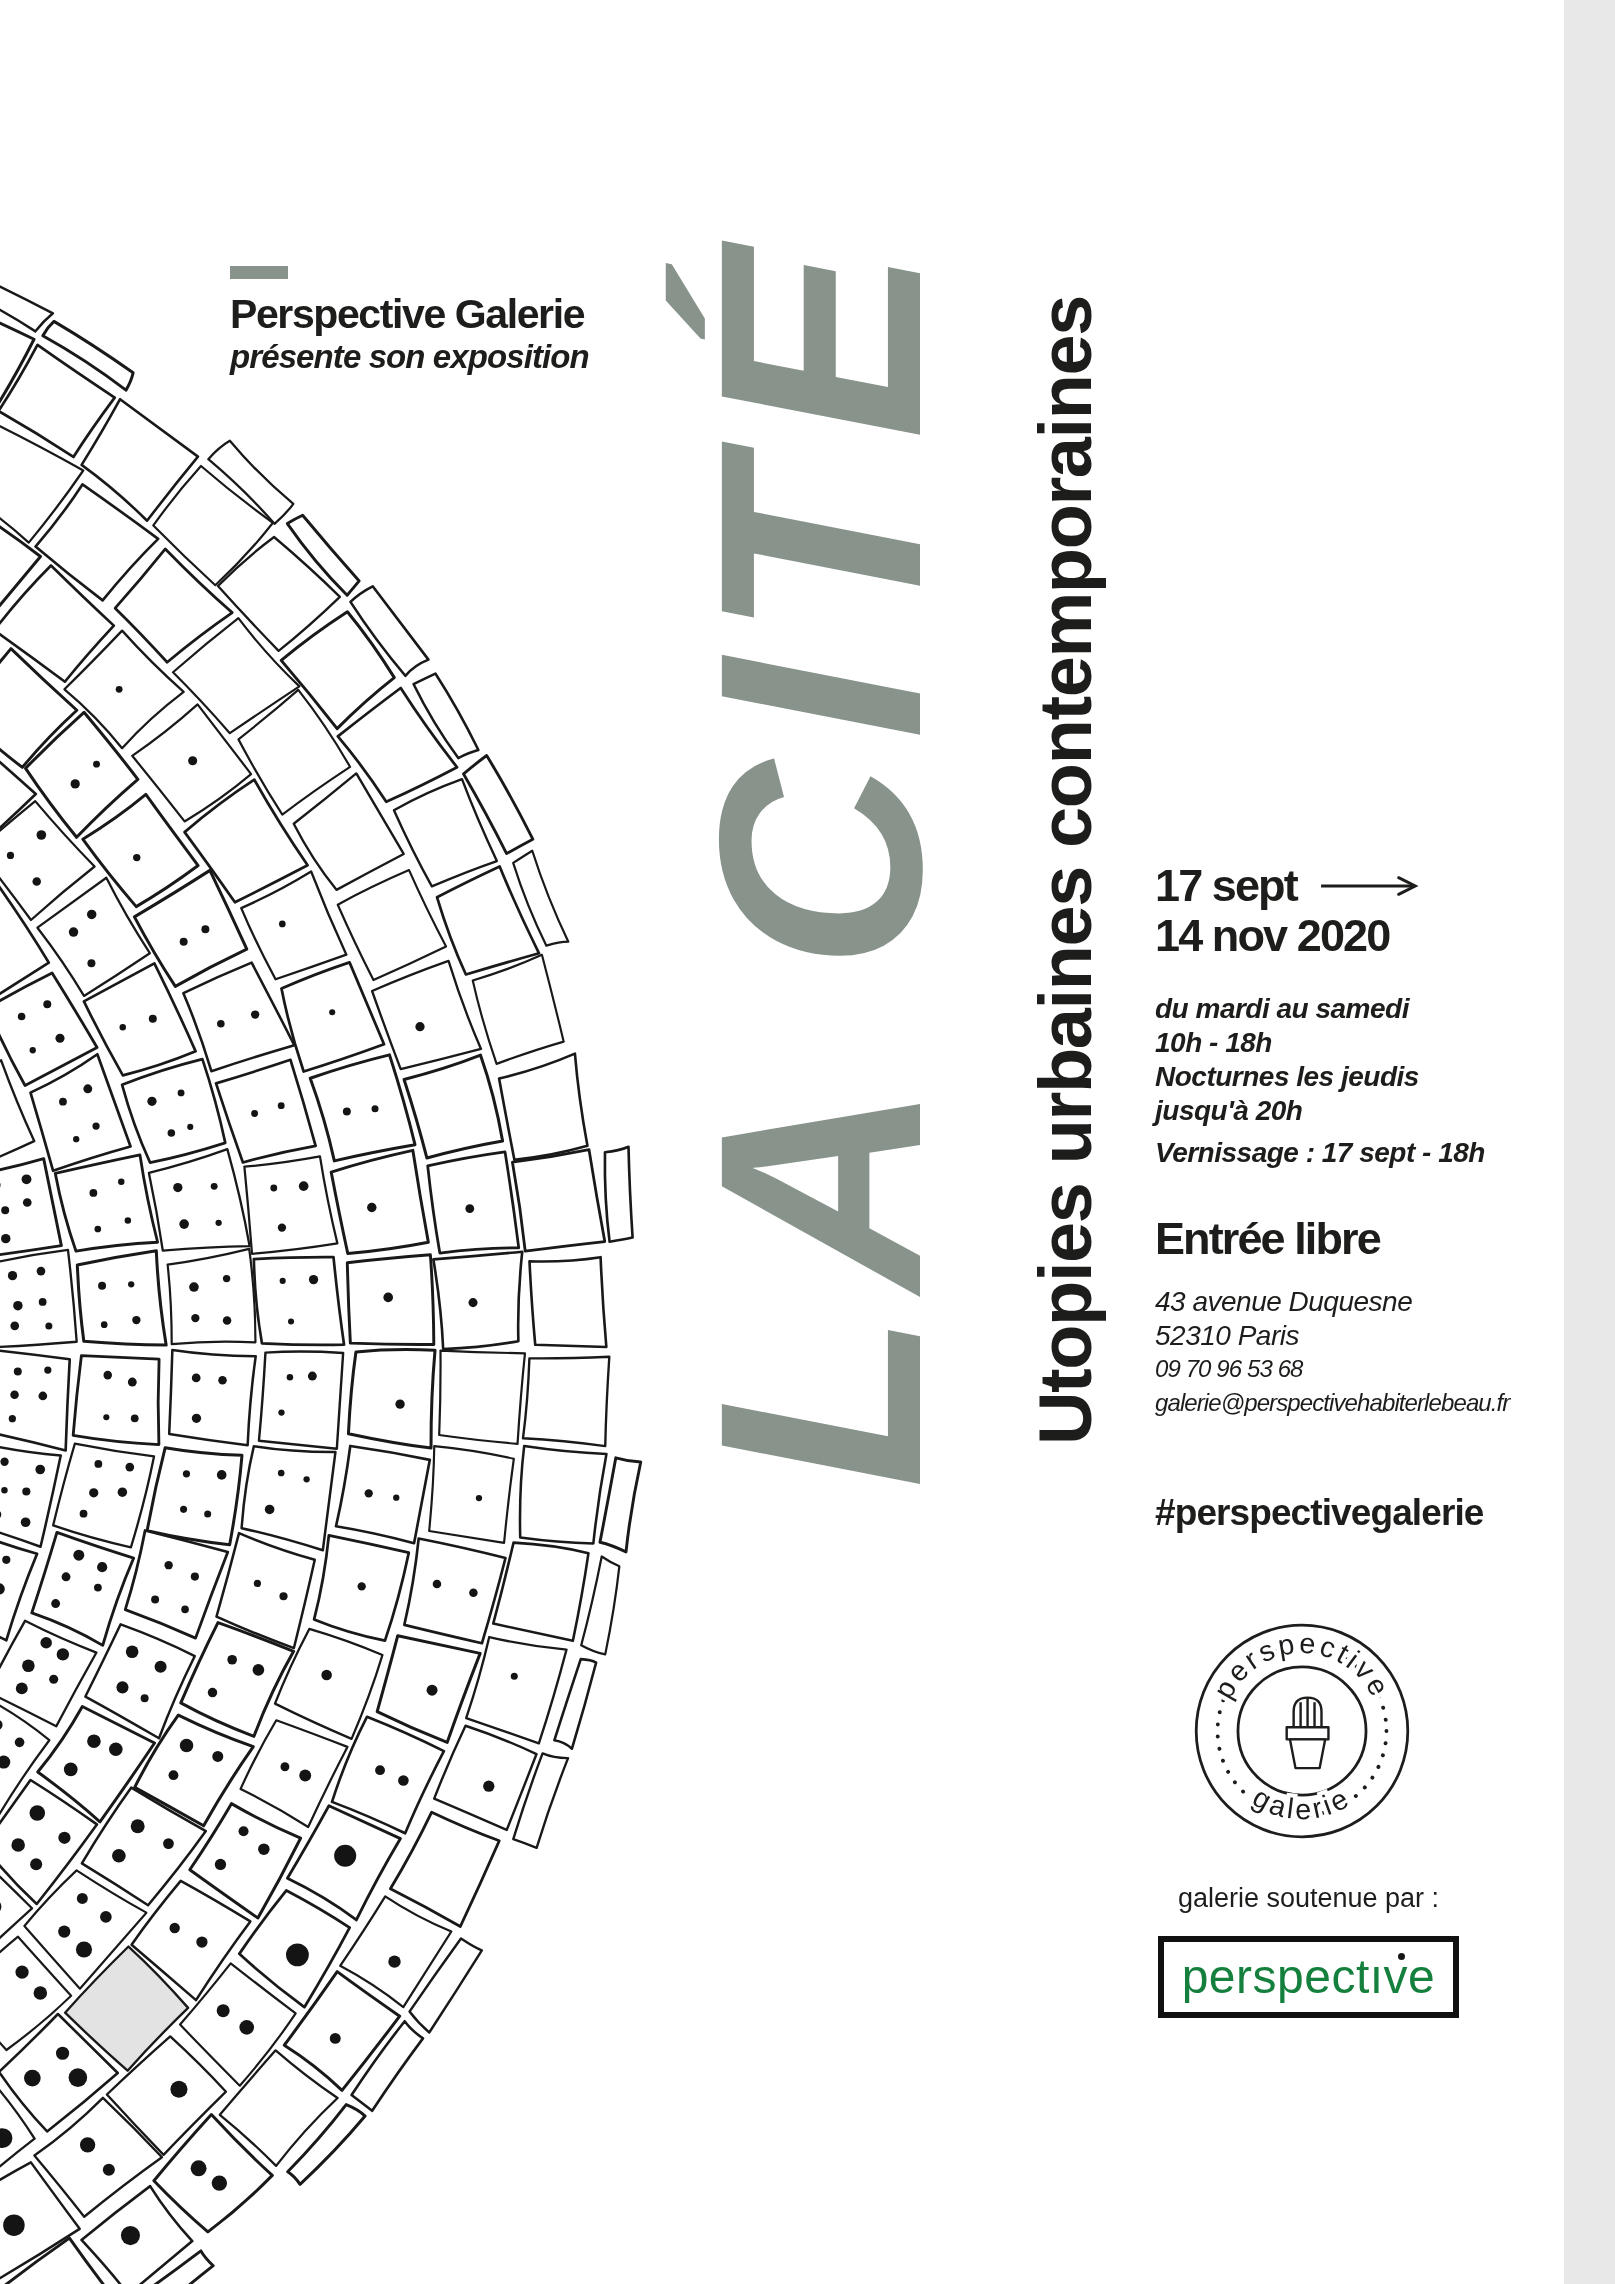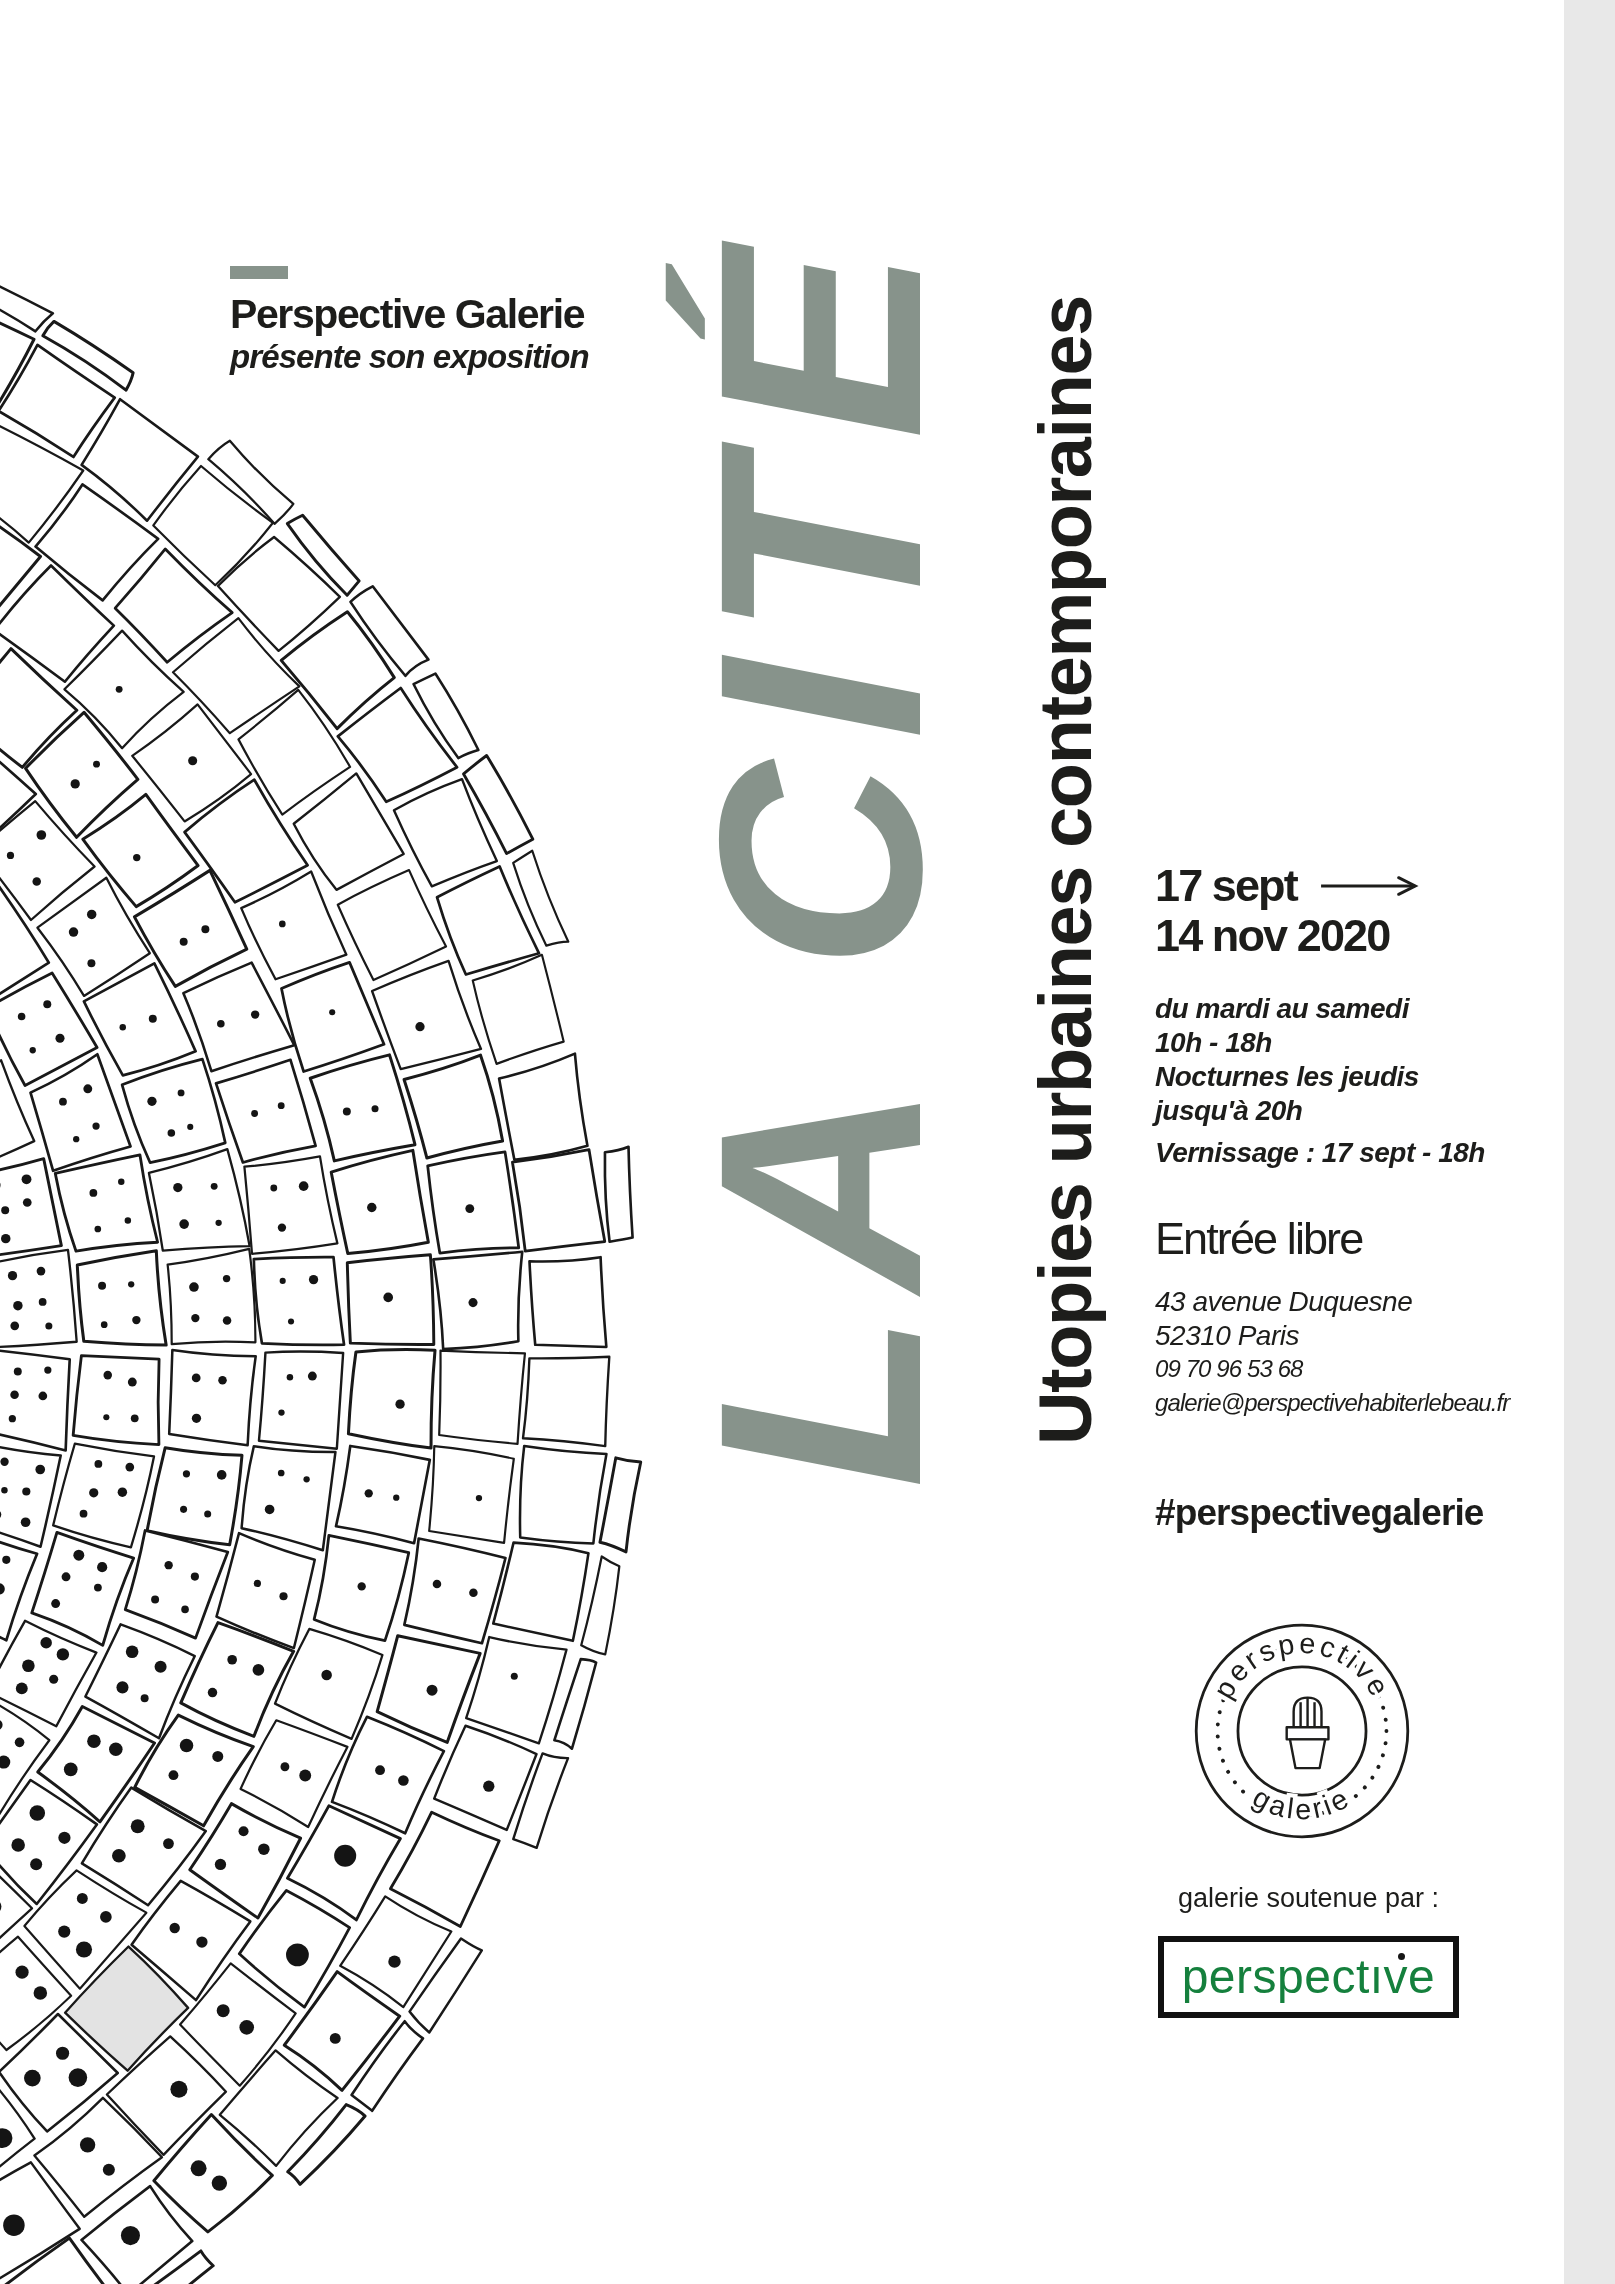--- a/index.html
+++ b/index.html
@@ -39,21 +39,21 @@
     white-space:nowrap;line-height:1;
     font-size:74px;font-weight:700;letter-spacing:-1.4px;color:#1d1d1b;
   }
   
   .info{position:absolute;left:1155px;top:0;width:464px;}
   .dates{position:absolute;left:0;top:861px;font-size:45px;font-weight:700;letter-spacing:-1.9px;line-height:50px;white-space:nowrap;}
   .date-line{display:flex;align-items:center;gap:21px;}
   .arrow-svg{display:inline-block;}
   .schedule{position:absolute;left:0;top:992px;font-size:28px;font-style:italic;letter-spacing:-0.5px;line-height:34px;white-space:nowrap;font-weight:bold;}
   .vernissage{margin-top:8.3px;}
-  .entry-label{position:absolute;left:0;top:1213px;font-size:45px;font-weight:400;letter-spacing:-1.9px;white-space:nowrap;}
+  .entry-label{position:absolute;left:0;top:1213px;font-size:45px;font-weight:700;letter-spacing:-1.9px;white-space:nowrap;}
   .address{position:absolute;left:0;top:1285px;font-size:28px;font-style:italic;letter-spacing:-0.5px;line-height:34px;white-space:nowrap;}
   .contact{position:absolute;left:0;top:1352px;font-size:24px;font-style:italic;letter-spacing:-0.9px;line-height:34px;white-space:nowrap;}
   .hashtag{position:absolute;left:0;top:1492px;font-size:37px;font-weight:700;letter-spacing:-0.9px;white-space:nowrap;}
   
   .stamp{position:absolute;left:1186px;top:1615px;width:232px;height:232px;}
   
   .supported{position:absolute;left:1158px;top:1883px;width:301px;text-align:center;font-size:27px;letter-spacing:0;white-space:nowrap;}
   .sponsor-box{
     position:absolute;left:1158px;top:1936px;width:301px;height:82px;
     border:6.5px solid #111;box-sizing:border-box;

